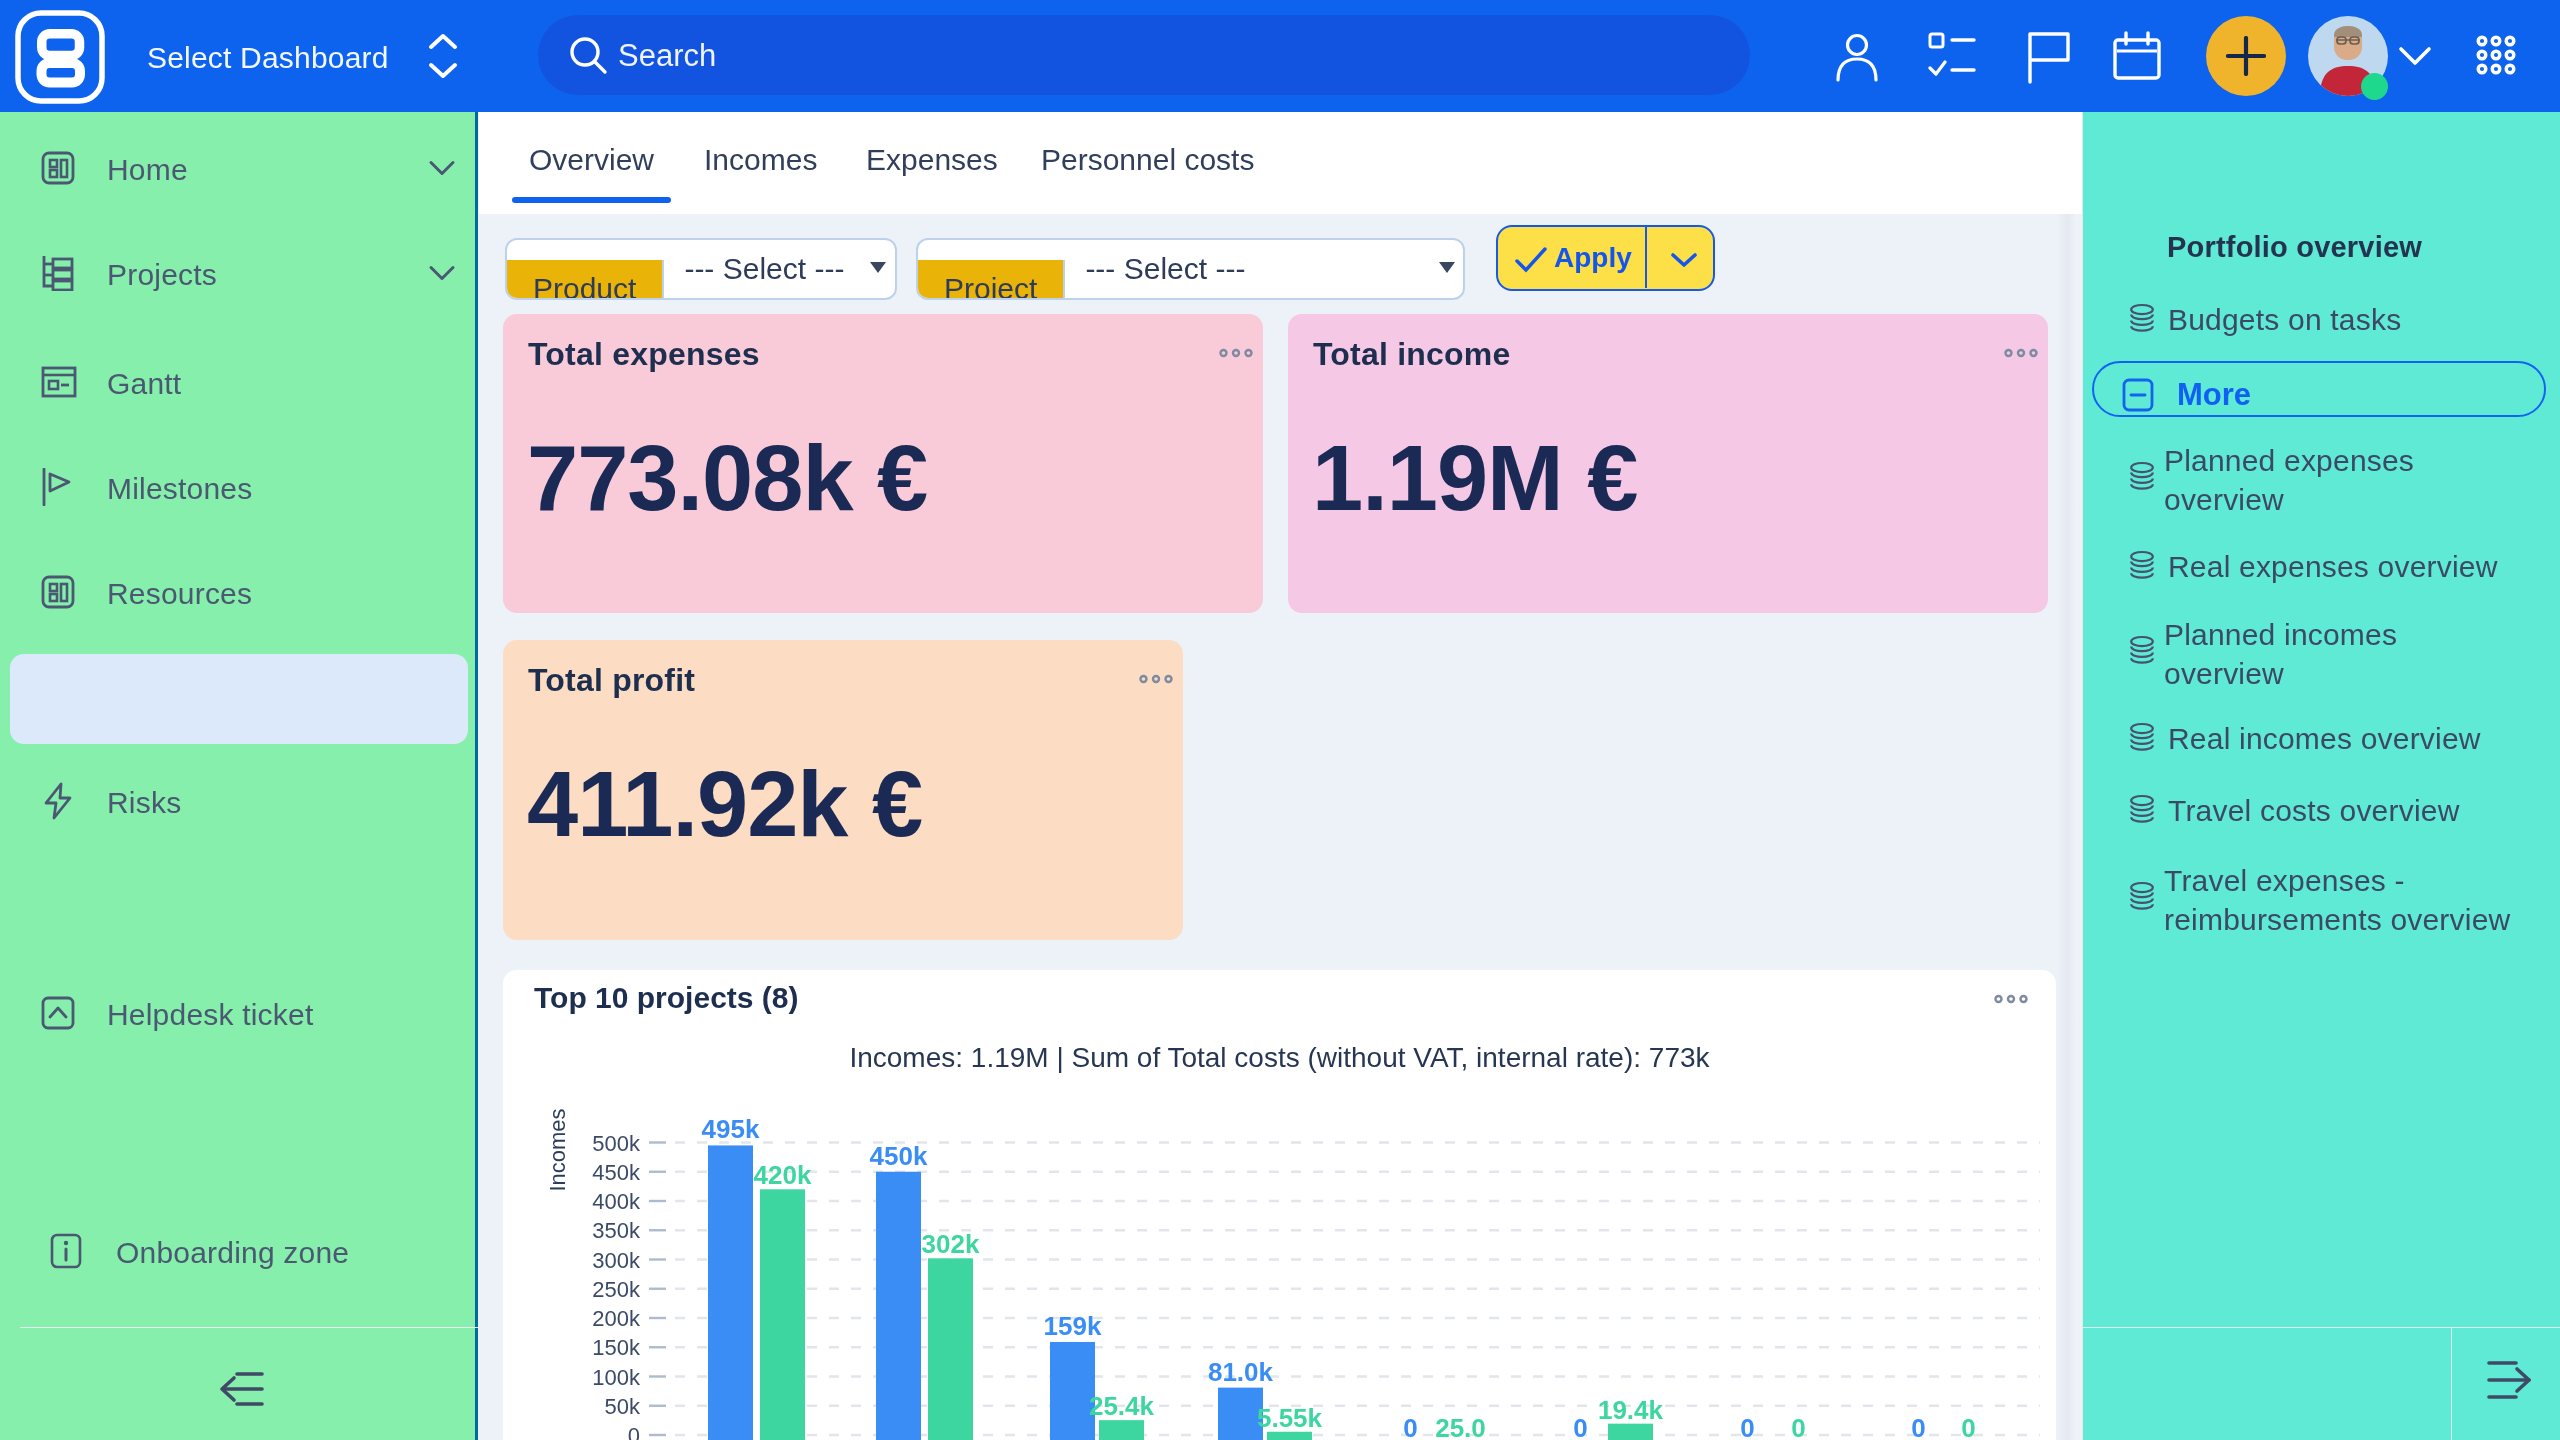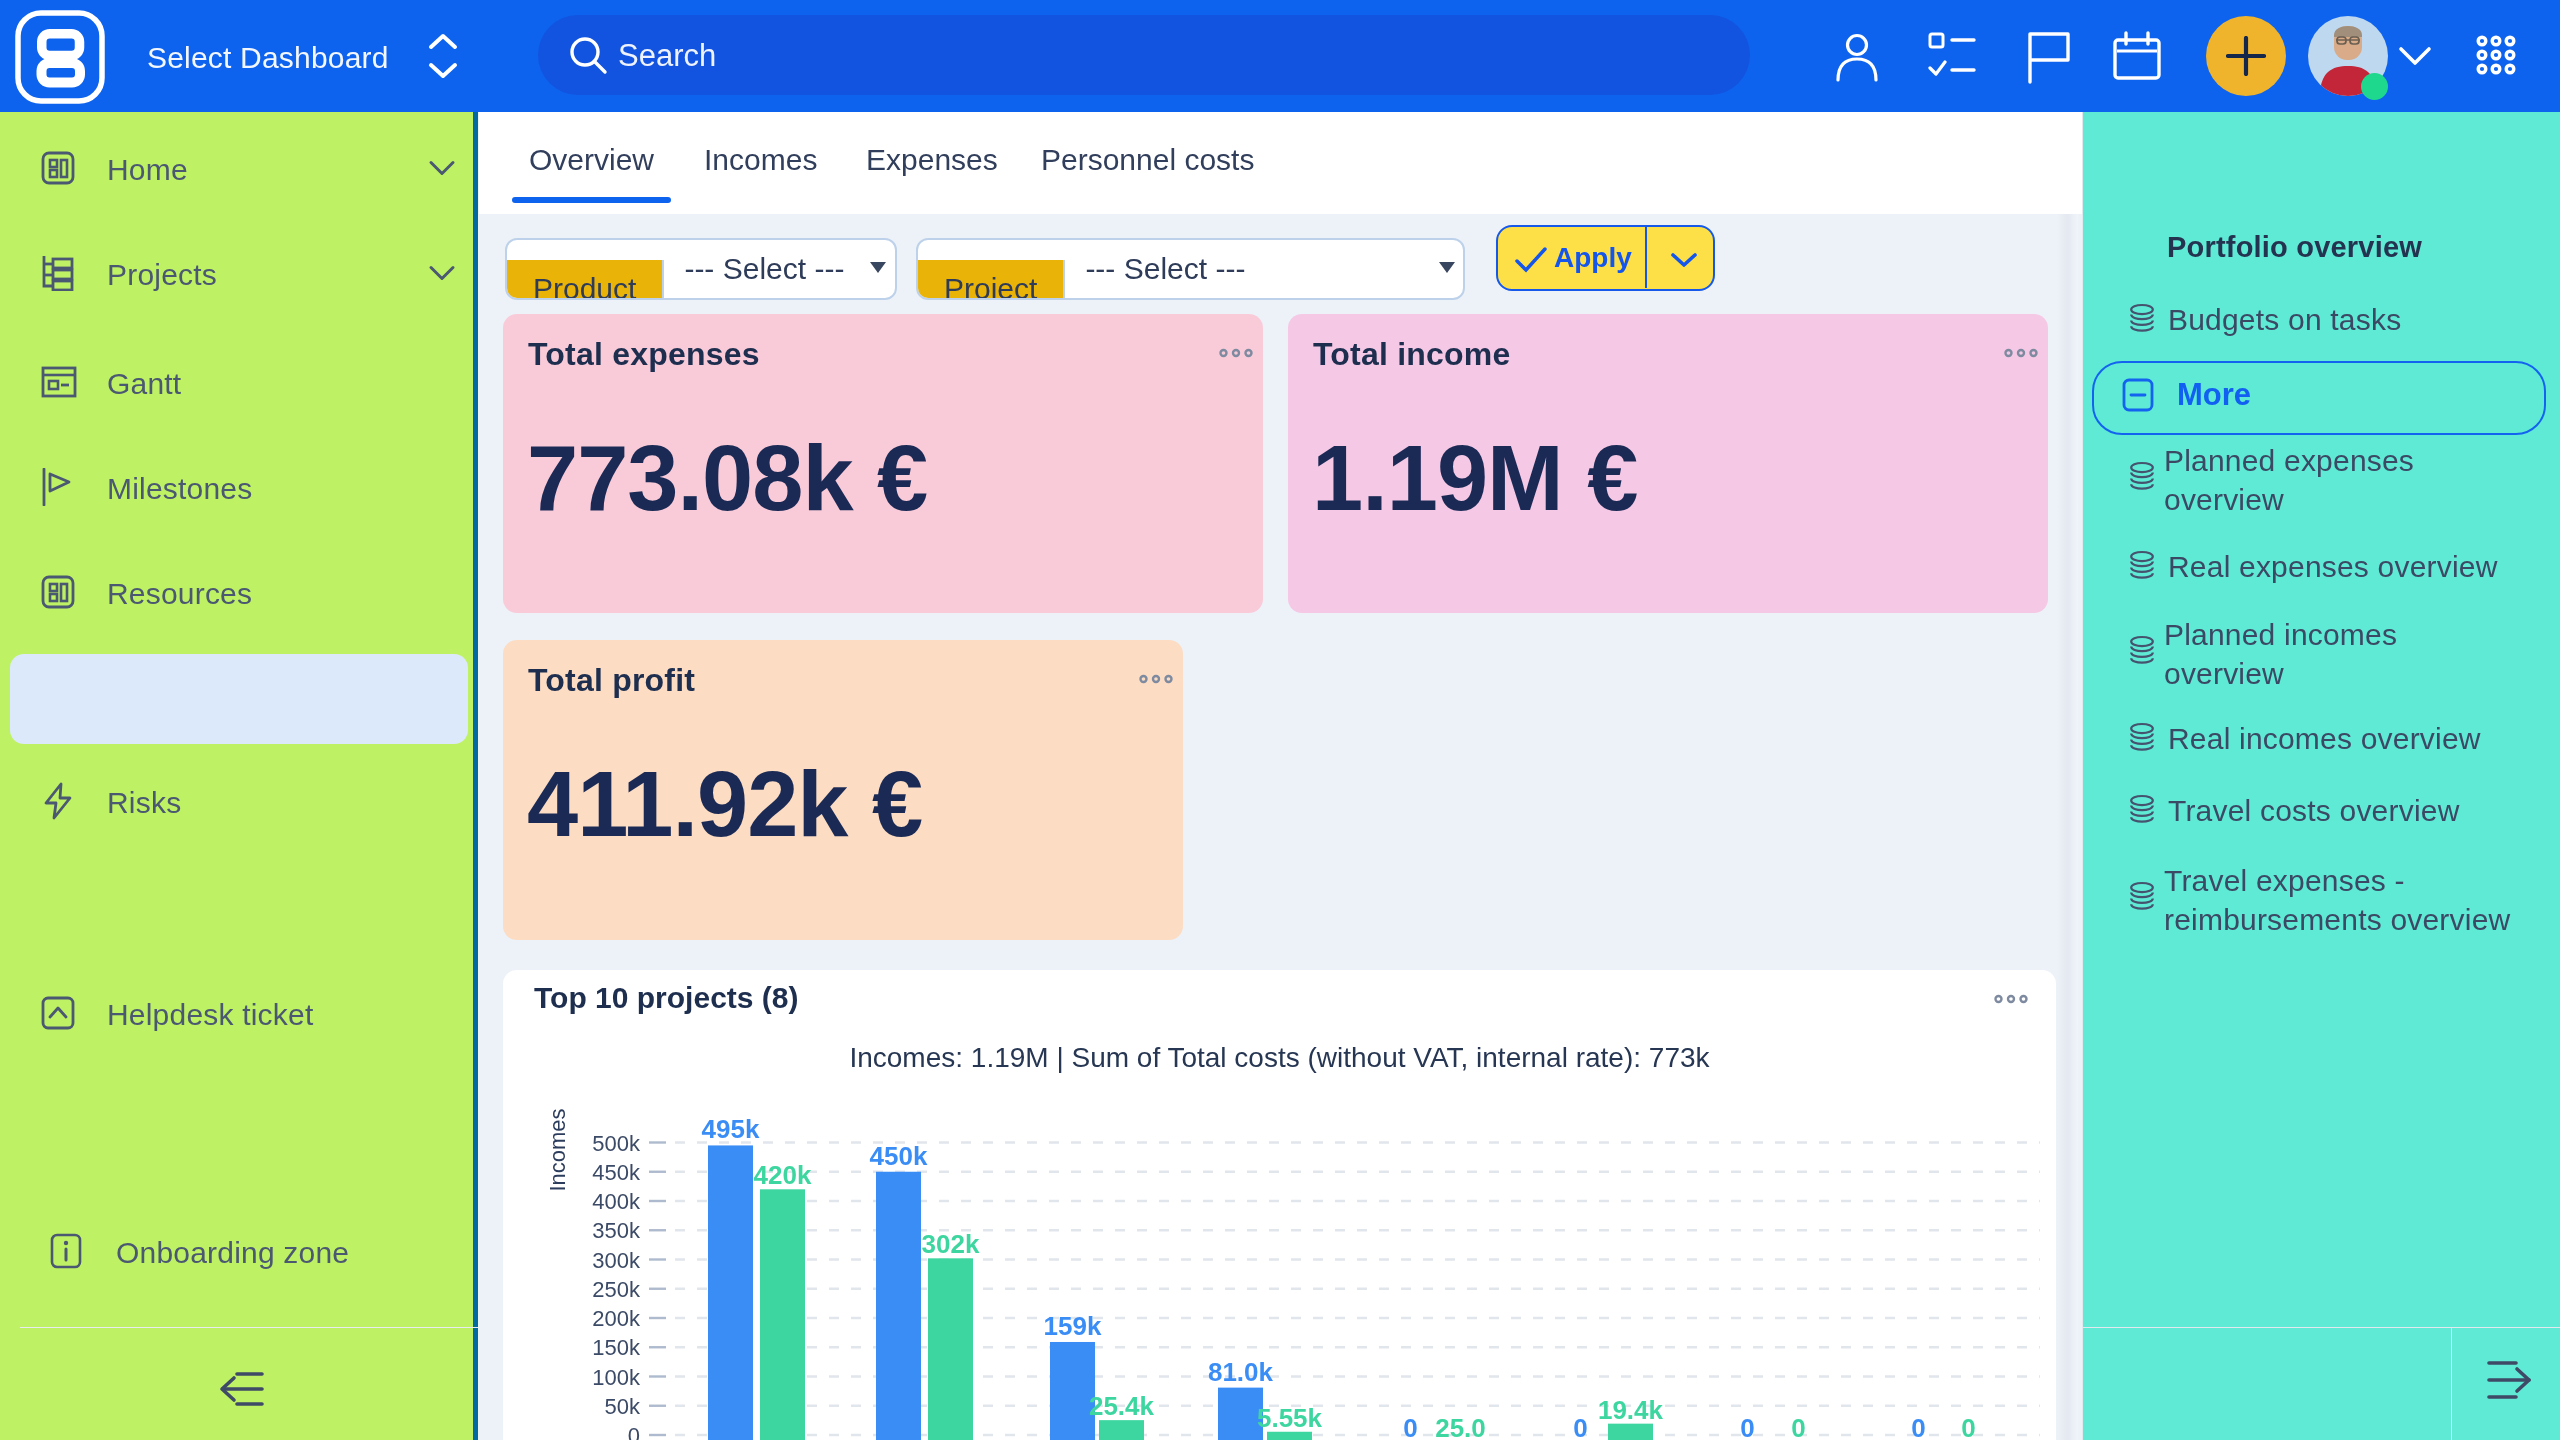--- a/index.html
+++ b/index.html
@@ -7,21 +7,21 @@
   #root { position:relative; width:2560px; height:1440px; background:#edf2f8; }
   .abs { position:absolute; }
 
   
   #header { position:absolute; left:0; top:0; width:2560px; height:112px; background:#0d63ee; }
   #hdr-title { position:absolute; left:147px; top:41px; color:#f3f7ff; font-size:30px; font-weight:500; letter-spacing:0.2px; }
   #search { position:absolute; left:538px; top:15px; width:1212px; height:80px; border-radius:40px; background:#1254e0; }
   #search-txt { position:absolute; left:80px; top:23px; color:#eef3ff; font-size:31px; }
 
   
-  #lsb { position:absolute; left:0; top:112px; width:478px; height:1328px; background:#bef264; border-right:5px solid #0369a1; }
+  #lsb { position:absolute; left:0; top:112px; width:478px; height:1328px; background:#86efac; border-right:3px solid #0369a1; }
   .mitem { position:absolute; left:0; width:478px; height:88px; z-index:1; }
   .mico { position:absolute; left:41px; top:50%; transform:translateY(-50%); }
   .mtxt { position:absolute; left:107px; top:50%; transform:translateY(-50%); font-size:30px; font-weight:500; color:#4b5871; letter-spacing:0.2px; }
   .mchev { position:absolute; right:22px; top:50%; transform:translateY(-50%); }
   #budget-hl { position:absolute; left:10px; top:542px; width:458px; height:90px; background:#dcE9fb; border-radius:14px; }
   .blue-txt { color:#1160f2 !important; }
   #lsb-sep { position:absolute; left:20px; top:1215px; width:458px; height:0; border-top:1px solid #e8ecf2; }
 
   
   #main { position:absolute; left:479px; top:112px; width:1603px; height:1328px; background:#edf2f8; }
@@ -441,21 +441,21 @@
       <div class="ritem" style="top:681px;left:85px;line-height:36px;"><span class="rtxt">Travel costs overview</span></div>
       <svg class="abs" style="left:44px;top:769px;" width="30" height="34" viewBox="0 0 30 34">
     <g fill="none" stroke="#46536e" stroke-width="2.2">
       <ellipse cx="15" cy="6.6" rx="10.8" ry="4.6"></ellipse>
       <path d="M4.2 11.6 C4.2 17.6 25.8 17.6 25.8 11.6"></path>
       <path d="M4.2 17.4 C4.2 23.4 25.8 23.4 25.8 17.4"></path>
       <path d="M4.2 23.2 C4.2 29.2 25.8 29.2 25.8 23.2"></path>
     </g>
   </svg>
       <div class="ritem" style="top:752px;left:81px;line-height:34px;"><span class="rtxt">Travel expenses -</span><br><span class="rtxt">reimbursements overview</span></div>
-      <div class="abs" style="left:9px;top:249px;width:454px;height:74px;border:2.5px solid #1463f0;border-radius:30px;">
+      <div class="abs" style="left:9px;top:249px;width:454px;height:56px;border:2.5px solid #1463f0;border-radius:30px;">
     <svg class="abs" style="left:28px;top:15px;" width="32" height="34" viewBox="0 0 32 34">
           <rect x="2" y="2" width="28" height="30" rx="5" fill="none" stroke="#1463f0" stroke-width="2.8"></rect>
           <path d="M9 17 L23 17" stroke="#1463f0" stroke-width="2.8" stroke-linecap="round"></path>
         </svg>
     <span class="abs" style="left:83px;top:14px;font-size:31px;font-weight:600;color:#1160f2;">More</span>
   </div>
     </div>
 
 </div>
 

